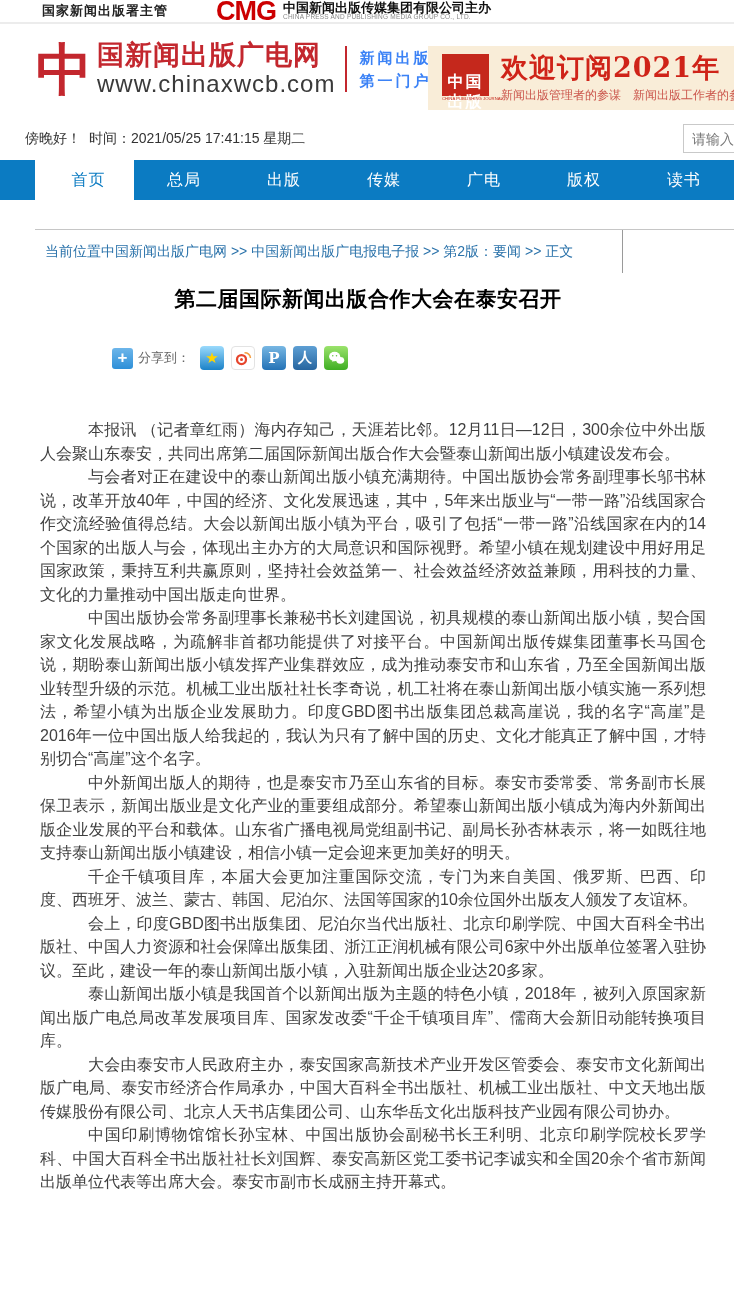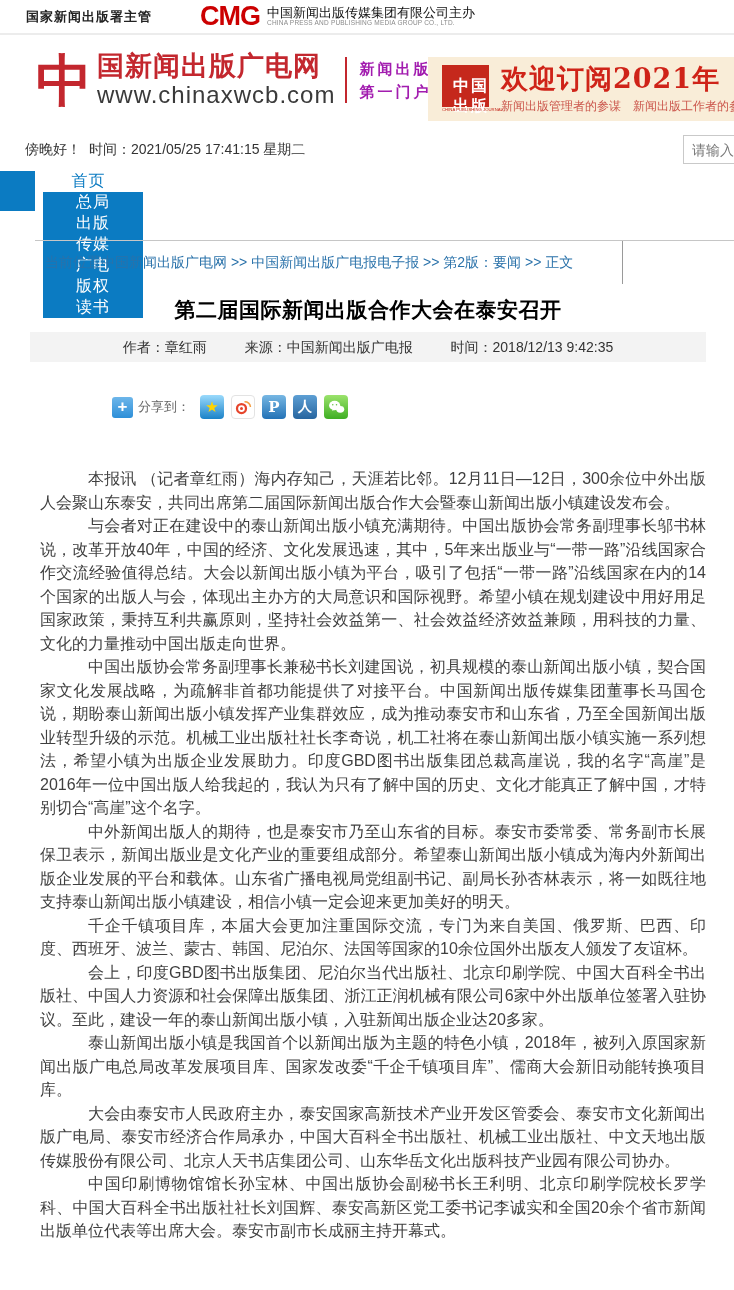--- a/index.html
+++ b/index.html
@@ -3,42 +3,42 @@
 <meta charset="utf-8">
 <style>
   * { box-sizing: border-box; }
   html,body { margin:0; padding:0; }
   body {
     width:734px; height:1290px; overflow:hidden; position:relative;
     background:#fff; font-family:"Liberation Sans", sans-serif; color:#333;
   }
 
   
-  .topbar { height:35px; border-bottom:2px solid #ececec; display:flex; align-items:center; padding-left:26px; background:#fff; }
+  .topbar { height:24px; border-bottom:2px solid #ececec; display:flex; align-items:center; padding-left:42px; background:#fff; }
   .topbar-supervisor { font-family:"DejaVu Serif", serif; font-weight:bold; font-size:13px; color:#222; letter-spacing:1px; }
   .cmg { color:#cc0001; font-weight:bold; font-size:27px; margin-left:48px; letter-spacing:-1px; }
   .org-block { margin-left:7px; line-height:1.05; }
-  .org-cn { font-family:"DejaVu Serif", serif; font-weight:normal; font-size:13px; color:#111; }
+  .org-cn { font-family:"DejaVu Serif", serif; font-weight:bold; font-size:13px; color:#111; }
   .org-en { font-size:6.5px; color:#8a8a8a; letter-spacing:.2px; }
 
   
   .header { position:relative; height:94px; background:#fff; }
   .logo { position:absolute; left:36px; top:16px; display:flex; align-items:center; cursor:pointer; }
   .logo-zhong { font-family:"DejaVu Serif", serif; font-weight:bold; font-size:56px; line-height:58px; color:#c3272e; }
   .logo-main { margin-left:5px; }
   .logo-cn { font-family:"DejaVu Serif", serif; font-weight:bold; font-size:27px; line-height:30px; color:#c3272e; letter-spacing:1px; }
   .logo-url { font-size:24px; color:#3a3a3a; letter-spacing:1px; }
   .logo-divider { width:2px; height:46px; background:#c3272e; margin:0 12px 0 10px; }
-  .logo-badge { color:#a21caf; font-weight:bold; font-size:15px; line-height:23px; letter-spacing:3px; }
+  .logo-badge { color:#3b82f6; font-weight:bold; font-size:15px; line-height:23px; letter-spacing:3px; }
 
   .ad { position:absolute; left:428px; top:22px; width:345px; height:64px; background:#f9edd8;
         display:flex; align-items:center; padding-left:14px; cursor:pointer; }
   .ad-logo { width:47px; flex:0 0 47px; }
-  .ad-logo-sq { width:47px; height:42px; background:#c5281c; color:#fff; text-align:right;
-                font-family:"DejaVu Serif", serif; font-weight:bold; font-size:16px; line-height:20px; letter-spacing:2px; padding-top:11px; }
+  .ad-logo-sq { width:47px; height:42px; background:#c5281c; color:#fff; text-align:center;
+                font-family:"DejaVu Serif", serif; font-weight:bold; font-size:16px; line-height:20px; letter-spacing:2px; padding-top:18px; }
   .ad-logo-cap { font-size:5px; color:#c5281c; white-space:nowrap; transform:scale(.85); transform-origin:left top; }
   .ad-text { margin-left:12px; white-space:nowrap; }
   .ad-headline { font-family:"DejaVu Serif", serif; font-weight:bold; font-size:27px; line-height:30px; color:#cf2318; letter-spacing:1px; }
   .ad-sub { font-size:12px; color:#cb564c; margin-top:4px; }
 
   
   .timebar { position:relative; height:42px; display:flex; align-items:center; padding-left:25px; font-size:14px; color:#333; }
   .timebar .greet { margin-right:8px; }
   .search-input { position:absolute; left:683px; top:6px; width:130px; height:29px;
                   border:1px solid #c9c9c9; font-size:14px; padding:0 8px; color:#555; outline:none;
@@ -128,21 +128,21 @@
 
 <div class="timebar">
   <span class="greet">傍晚好！</span>
   <span>时间：2021/05/25 17:41:15 星期二</span>
   <input class="search-input" type="text" placeholder="请输入关键字" style="">
 </div>
 
 <div class="nav">
   <div class="nav-block"></div>
   <div class="nav-spacer"></div>
-  <div style="display:flex;flex-direction:column;">
+  <div style="display:flex;">
 
       <div class="nav-tab active">首页</div>
 
       <div class="nav-tab">总局</div>
 
       <div class="nav-tab">出版</div>
 
       <div class="nav-tab">传媒</div>
 
       <div class="nav-tab">广电</div>
@@ -154,25 +154,20 @@
 </div>
 
 <div class="breadcrumb-wrap">
   <span>当前位置</span>
     <span><span class="crumb-sep"></span><a class="crumb-link">中国新闻出版广电网</a><span class="crumb-sep"> &gt;&gt; </span><a class="crumb-link">中国新闻出版广电报电子报</a><span class="crumb-sep"> &gt;&gt; </span><a class="crumb-link">第2版：要闻</a><span class="crumb-sep"> &gt;&gt; </span><a class="crumb-link">正文</a></span>
   <span class="vdiv"></span>
 </div>
 
 <div class="content">
   <div class="article-title">第二届国际新闻出版合作大会在泰安召开</div>
-  <div class="meta">
-    <span>作者：章红雨</span>
-    <span>来源：中国新闻出版广电报</span>
-    <span>时间：2018/12/13 9:42:35</span>
-  </div>
 
   <div class="share">
     <span class="share-plus">+</span>
     <span class="share-label">分享到：</span>
     <span class="share-icon icon-qzone" title="QQ空间">★</span>
     <span class="share-icon icon-weibo" title="新浪微博">
         <svg width="18" height="18" viewBox="0 0 24 24">
         <circle cx="10" cy="14" r="6" fill="none" stroke="#e6452c" stroke-width="3"></circle>
         <circle cx="10" cy="14" r="2" fill="#e6452c"></circle>
         <path d="M14 5 q7 0 8 7" stroke="#f49c3e" stroke-width="2" fill="none"></path>

